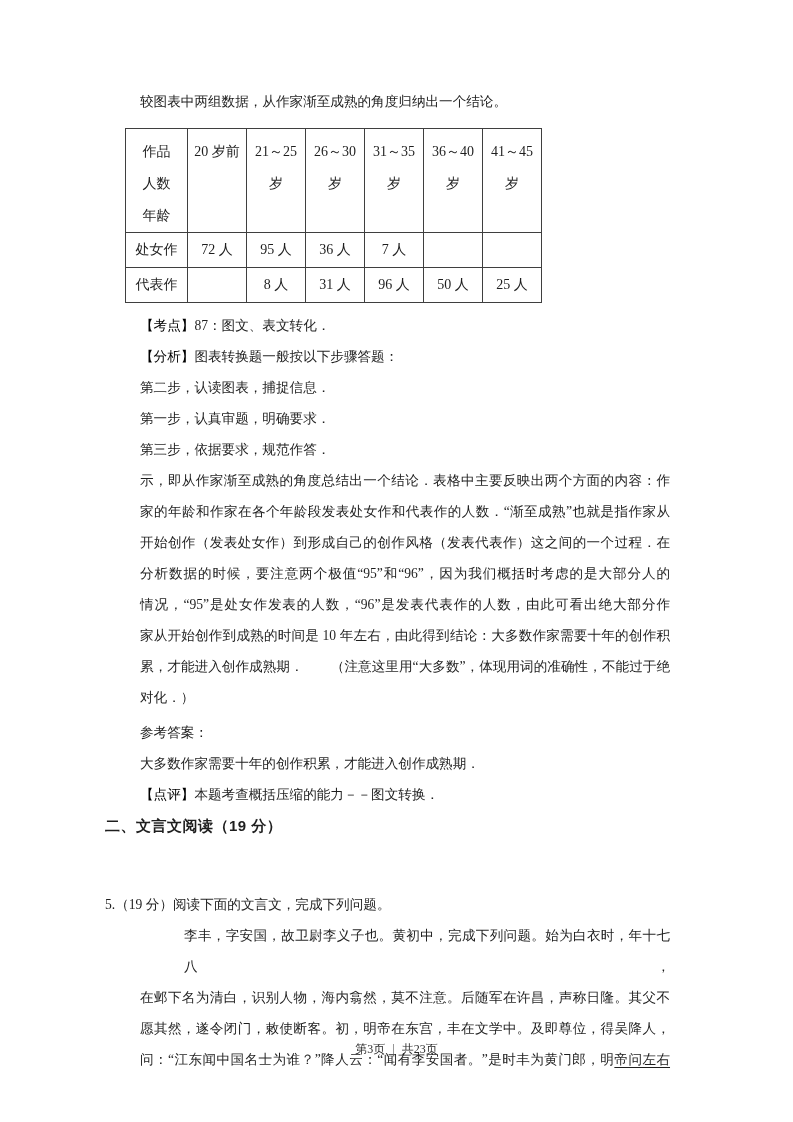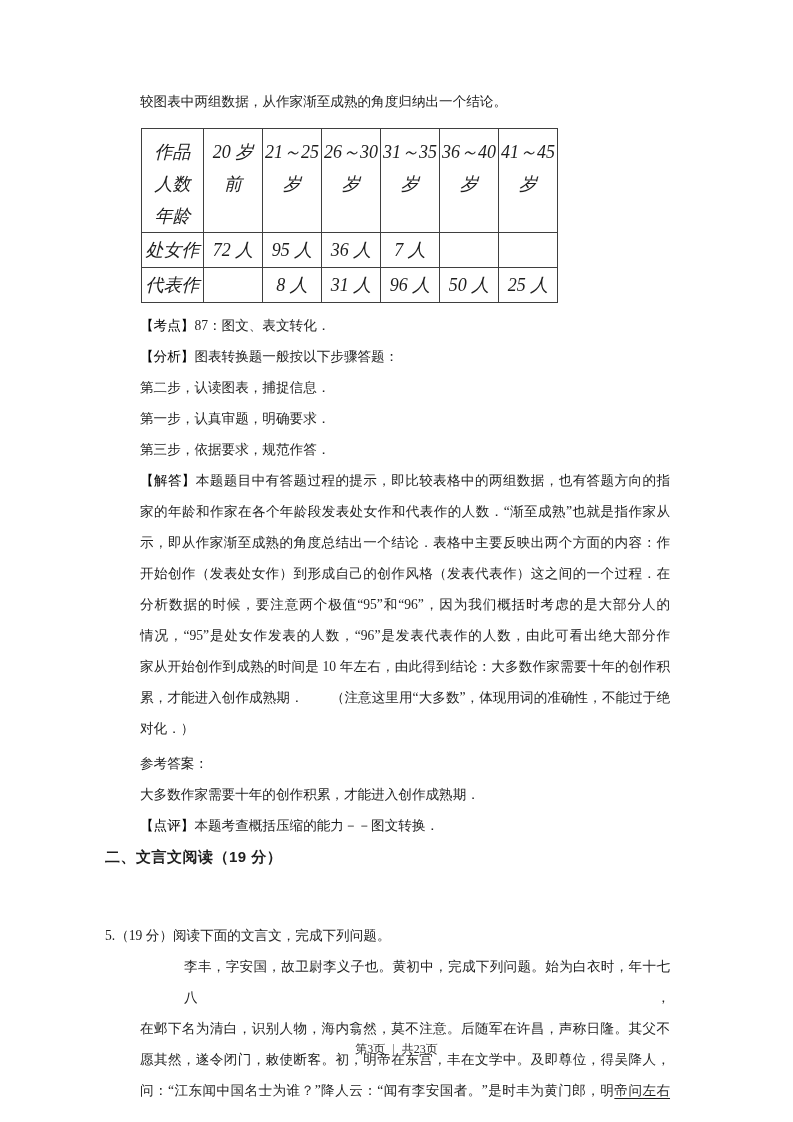--- a/index.html
+++ b/index.html
@@ -35,24 +35,23 @@
     font-size: 15px;
     line-height: 31px;
     letter-spacing: 0.5px;
   }
   .item-line { font-size: 13.6px; line-height: 31px; margin-top: 48px; }
   .indent-first { padding-left: 44px; }
   .ul { text-decoration: underline; text-underline-offset: 3px; }
 
   table.stats {
     border-collapse: collapse;
-    margin: 11px 0 7px 36px;
+    margin: 11px 0 7px 20px;
     table-layout: fixed;
-    font-size: 18px;
-    font-style: italic;
+    font-size: 14px;
   }
   table.stats th, table.stats td {
     border: 1px solid #3f3f3f;
     text-align: center;
     font-weight: normal;
   }
   table.stats th {
     height: 96px;
     vertical-align: top;
     padding-top: 7px;
@@ -136,25 +135,22 @@
     </div>
 
     <div class="line tcol">
       <span class="blue">【分析】</span><span>图表转换题一般按以下步骤答题：</span>
     </div>
 
     <div class="line tcol">第二步，认读图表，捕捉信息．</div>
     <div class="line tcol">第一步，认真审题，明确要求．</div>
     <div class="line tcol">第三步，依据要求，规范作答．</div>
 
-    <div class="line tcol fill">
-      <span class="blue">【解答】</span><span>本题题目中有答题过程的提示，即比较表格中的两组数据，也有答题方向的指</span>
-    </div>
+    <div class="line tcol fill">示，即从作家渐至成熟的角度总结出一个结论．表格中主要反映出两个方面的内容：作</div>
     <div class="line tcol fill">家的年龄和作家在各个年龄段发表处女作和代表作的人数．“渐至成熟”也就是指作家从</div>
-    <div class="line tcol fill">示，即从作家渐至成熟的角度总结出一个结论．表格中主要反映出两个方面的内容：作</div>
     <div class="line tcol fill">开始创作（发表处女作）到形成自己的创作风格（发表代表作）这之间的一个过程．在</div>
     <div class="line tcol fill">分析数据的时候，要注意两个极值“95”和“96”，因为我们概括时考虑的是大部分人的</div>
     <div class="line tcol fill">情况，“95”是处女作发表的人数，“96”是发表代表作的人数，由此可看出绝大部分作</div>
     <div class="line tcol fill">家从开始创作到成熟的时间是 10 年左右，由此得到结论：大多数作家需要十年的创作积</div>
     <div class="line tcol fill">累，才能进入创作成熟期．　　（注意这里用“大多数”，体现用词的准确性，不能过于绝</div>
     <div class="line tcol">对化．）</div>
 
     <div class="spacer4"></div>
 
     <div class="line tcol">参考答案：</div>

